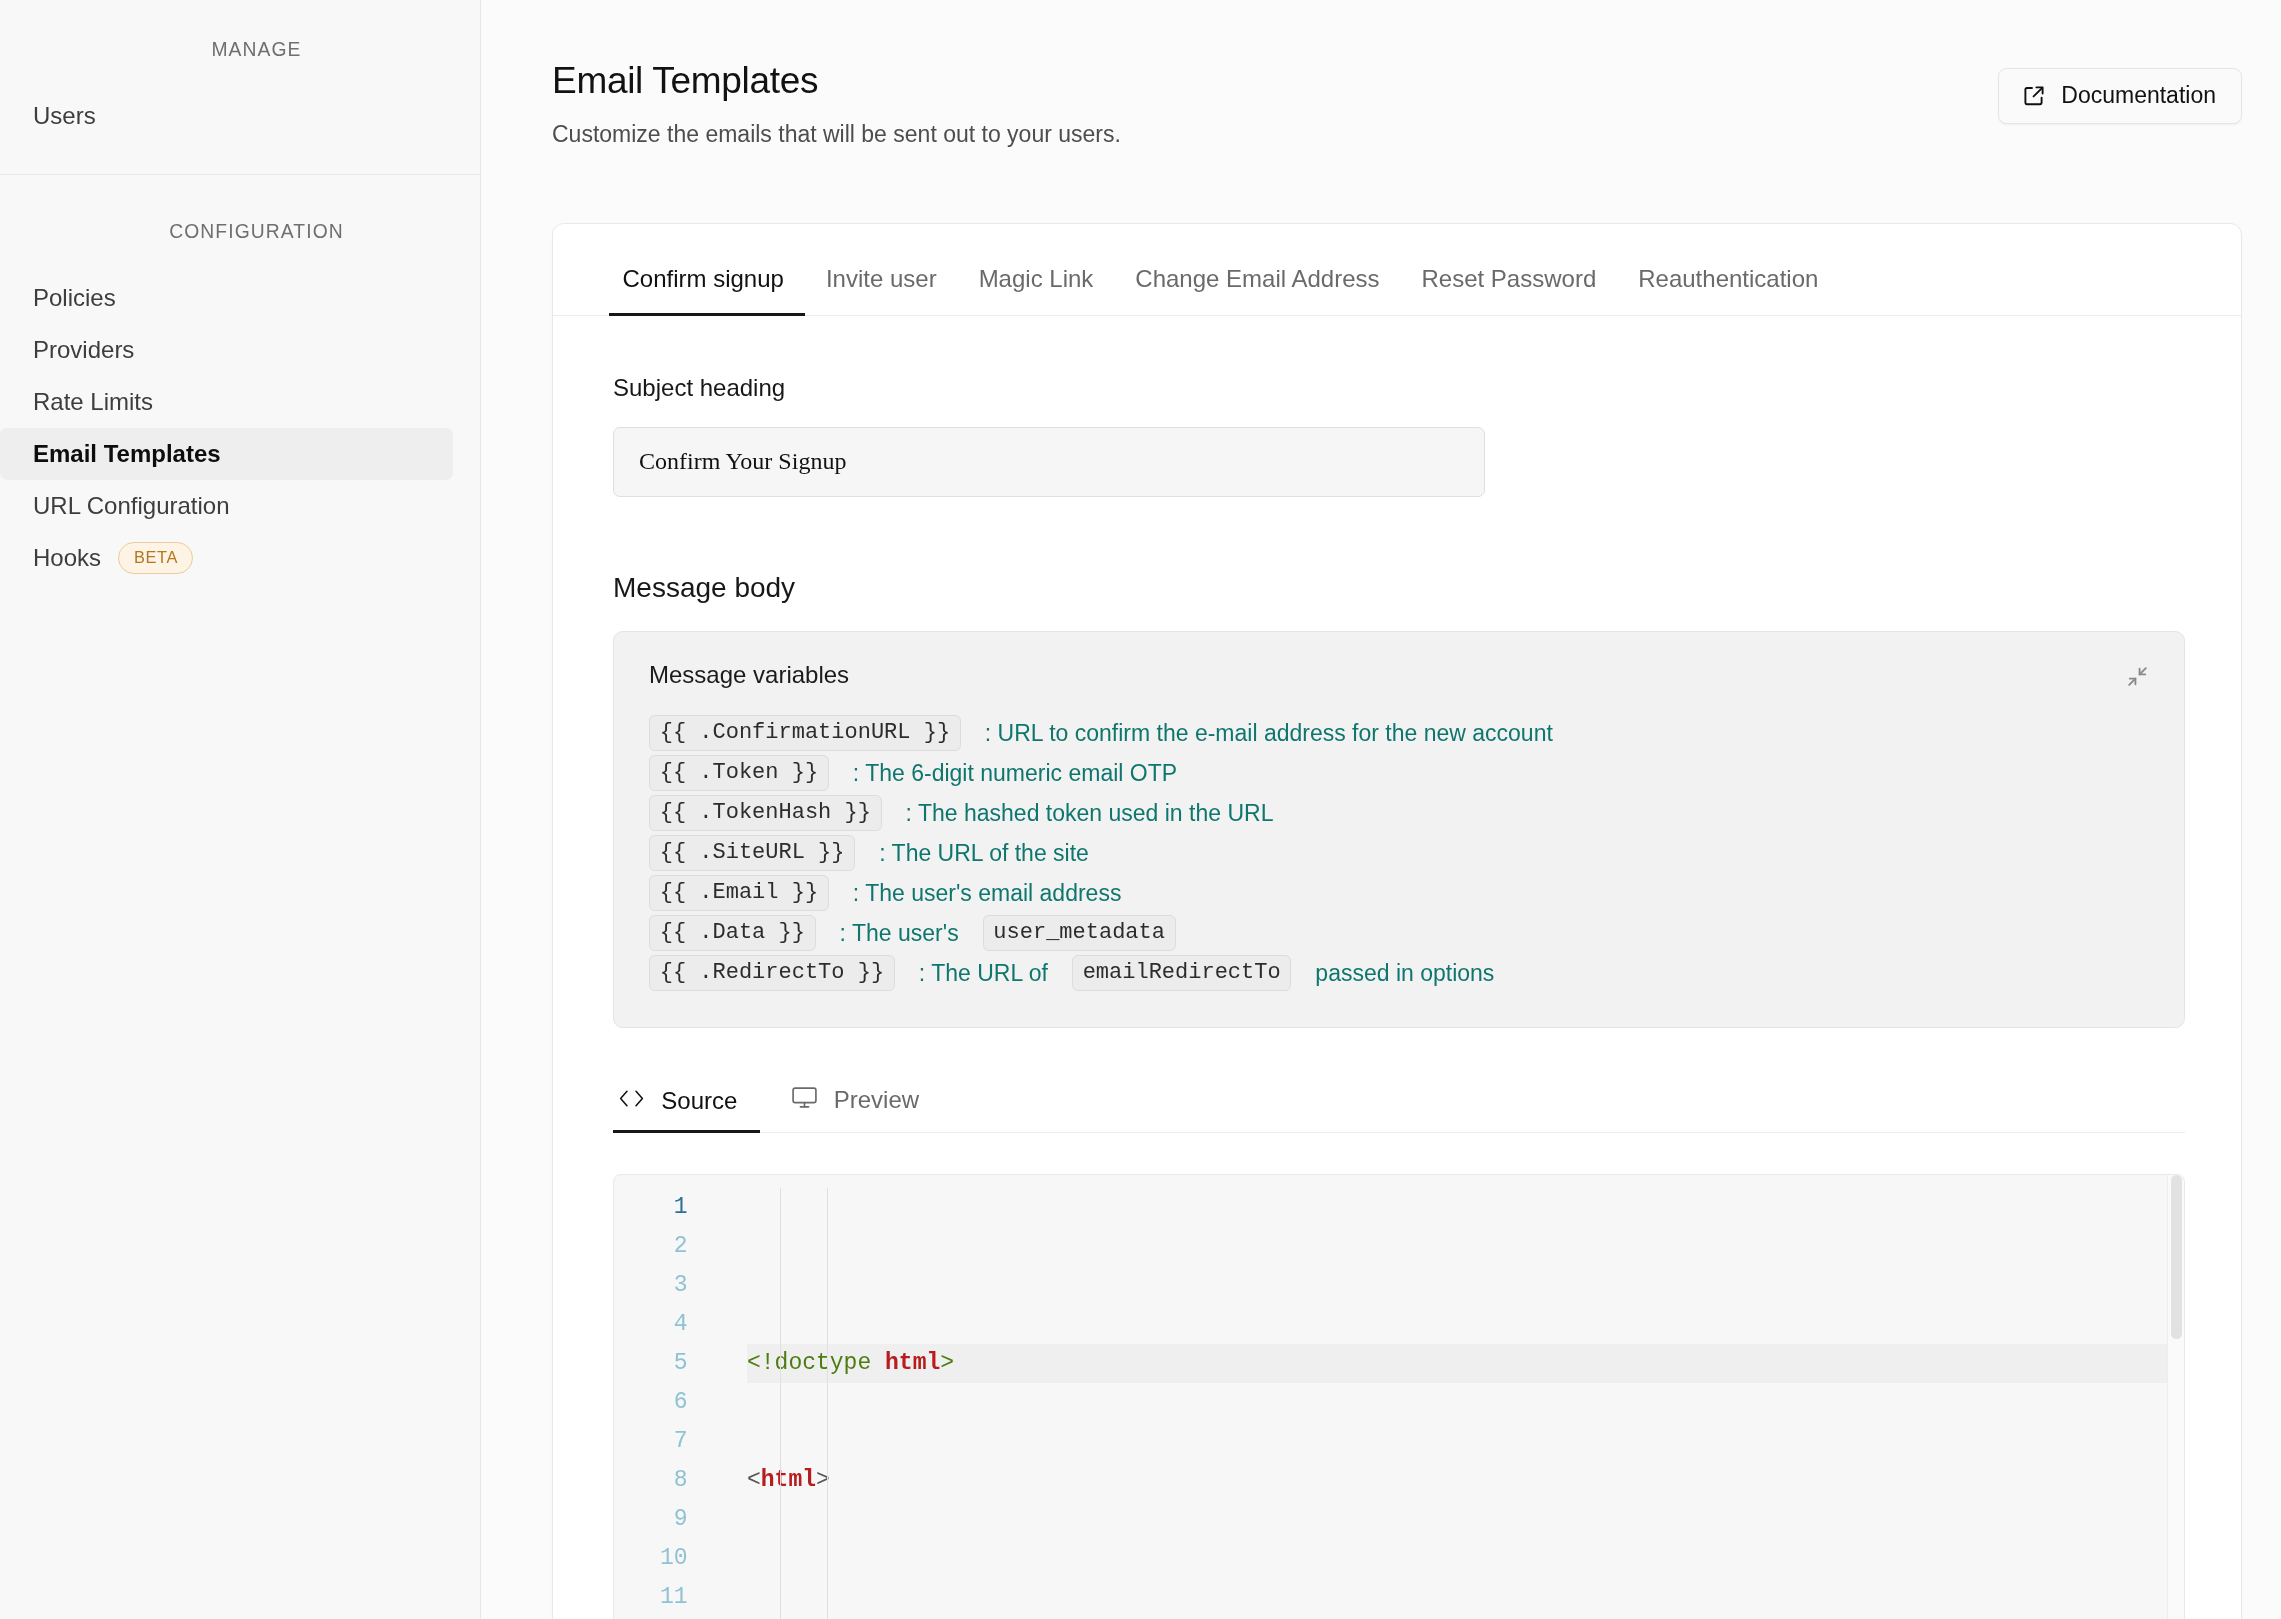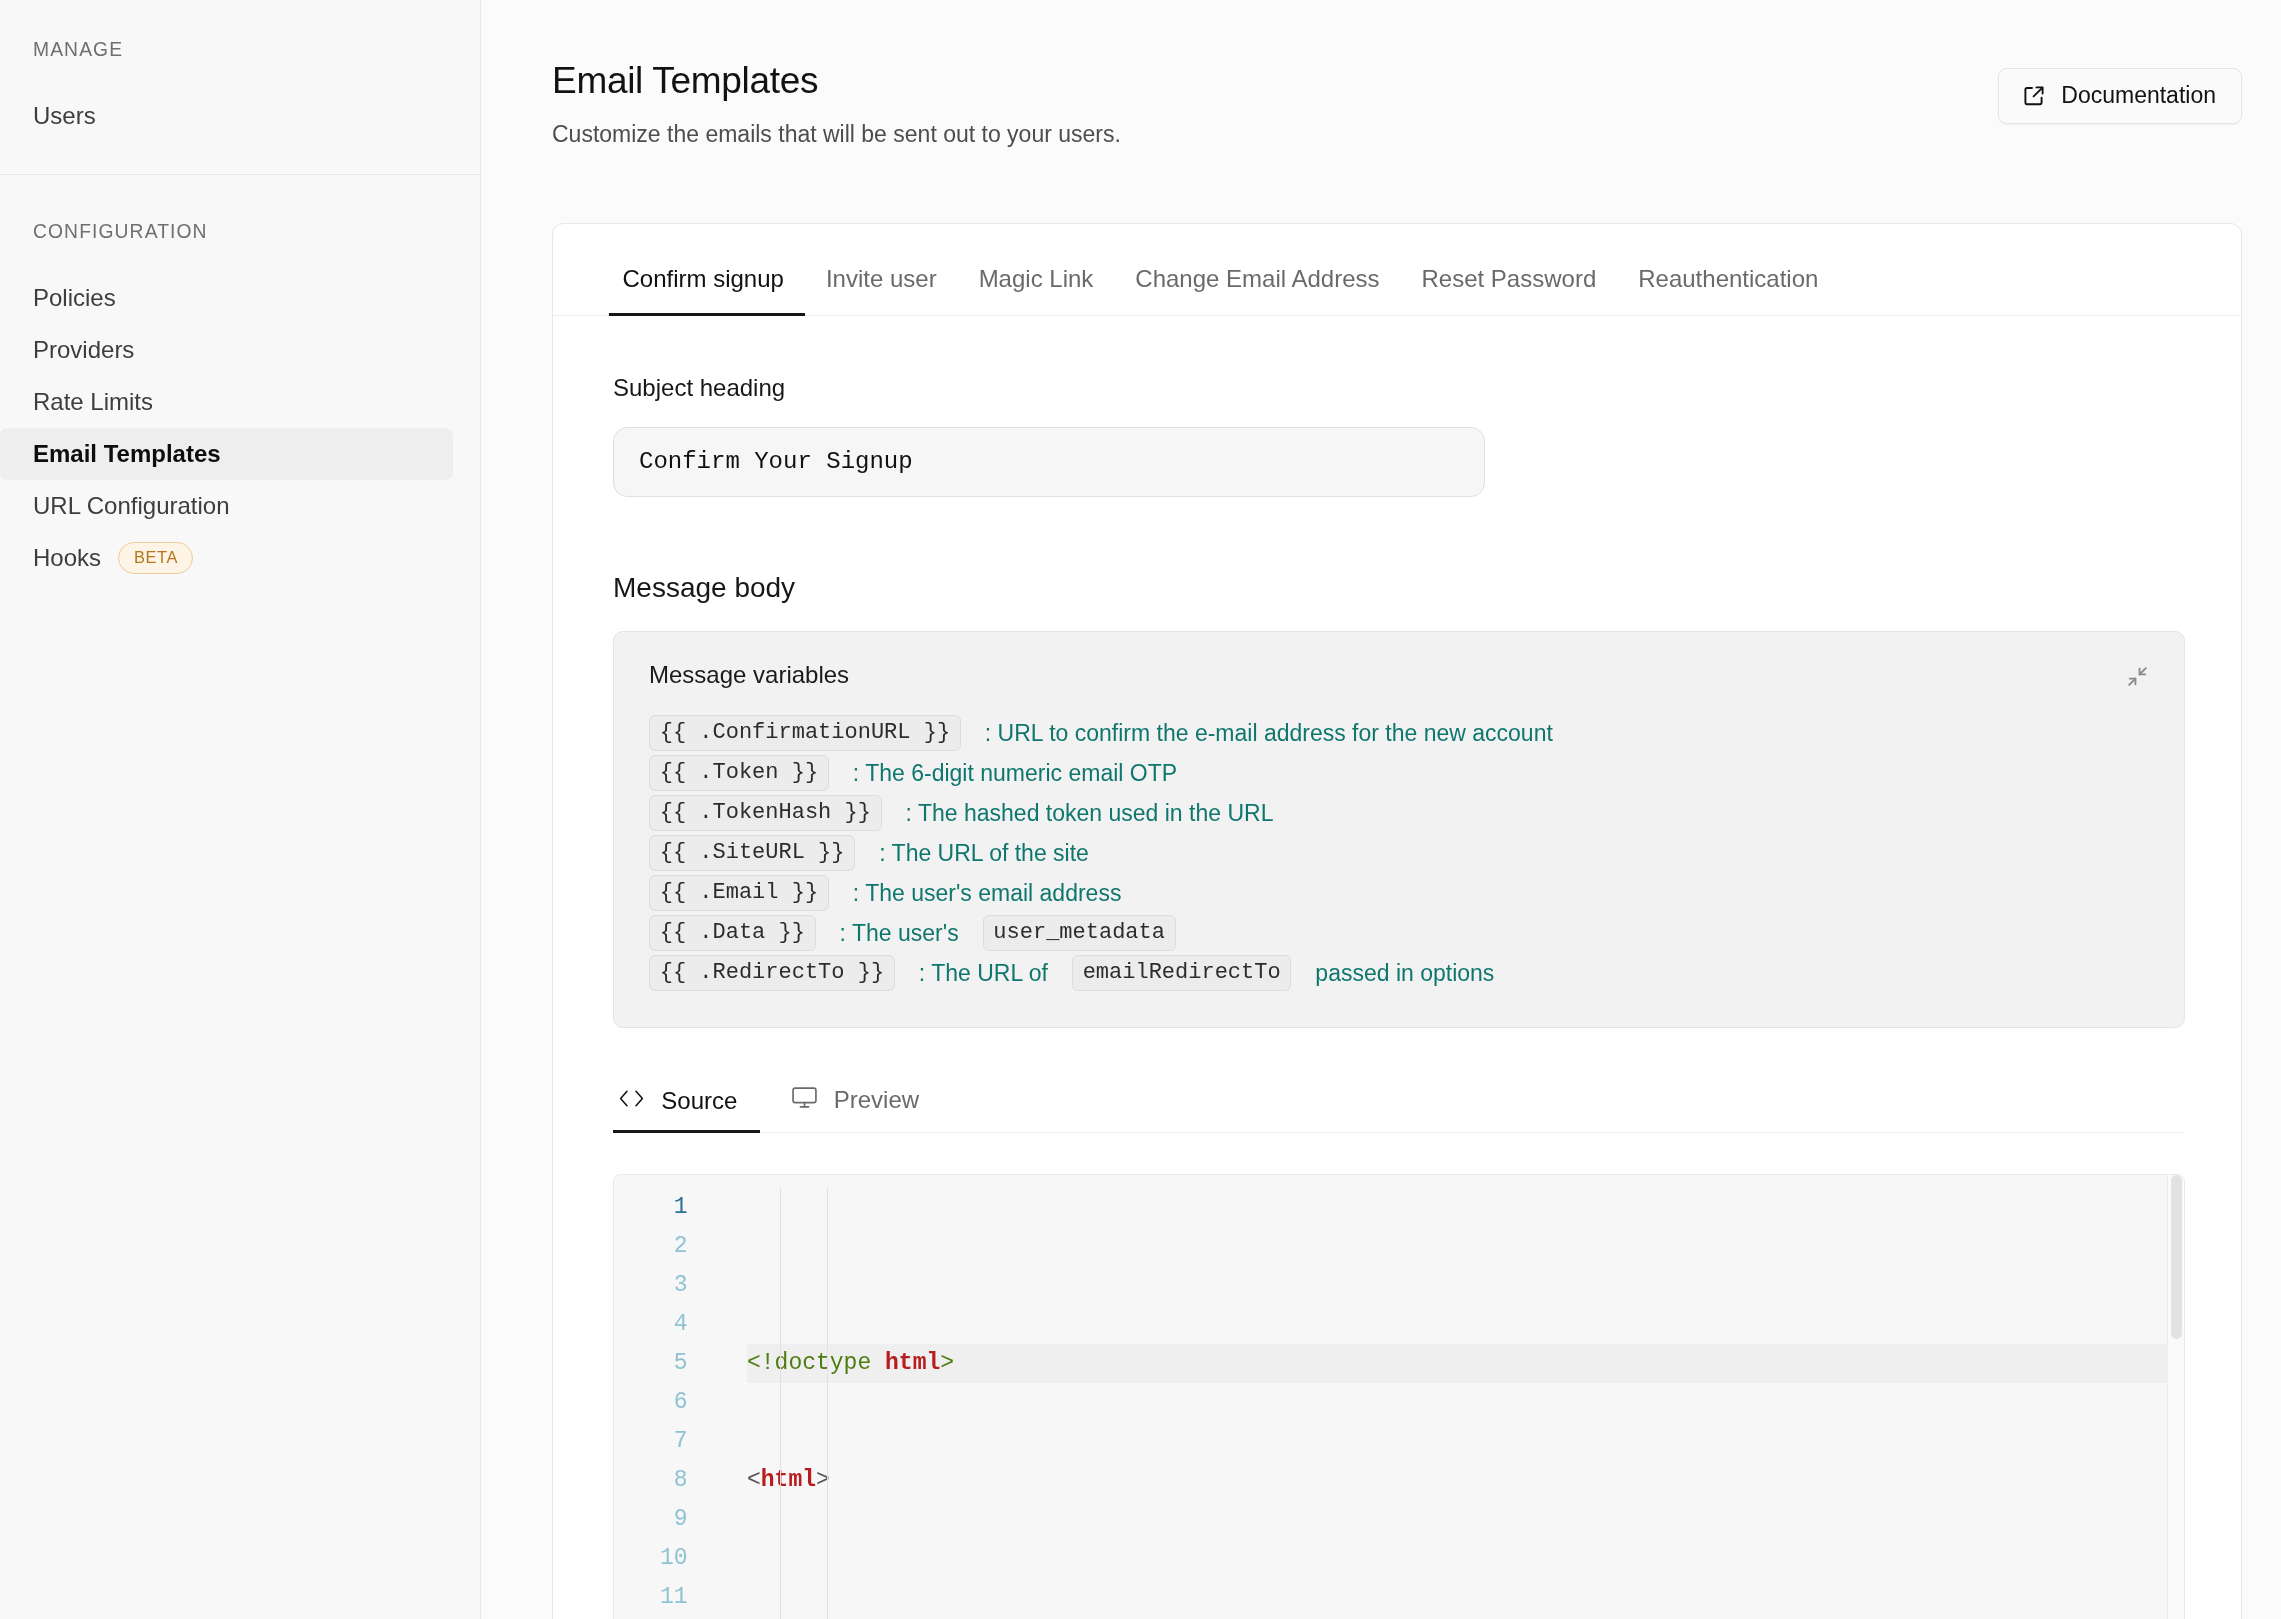--- a/index.html
+++ b/index.html
@@ -12,21 +12,21 @@
   }
   .app { display: flex; width: 2282px; height: 1619px; }
 
   
   .sidebar {
     width: 481px; height: 1619px;
     background: #f8f8f8;
     border-right: 1px solid #e7e7e7;
     flex: 0 0 481px;
   }
-  .side-section { padding: 0 0 0 0; }
+  .side-section { padding: 0 0 0 0; text-align: center; }
   .side-section.manage { padding-top: 39px; padding-bottom: 32px; border-bottom: 1px solid #e8e8e8; }
   .side-section.config { padding-top: 46px; }
   .side-heading {
     font-size: 19.3px;
     letter-spacing: 1.1px;
     color: #6f6f6f;
     padding: 0 0 0 33px;
     margin-bottom: 29px;
     font-weight: 400;
   }
@@ -118,23 +118,23 @@
 
   .card-body { padding: 58px 56px 0 60px; }
 
   .field-label { font-size: 24px; color: #181818; }
   .subject-input {
     display: block;
     margin-top: 25px;
     width: 872px; height: 70px;
     background: #f6f6f6;
     border: 1px solid #dfdfdf;
-    border-radius: 14px;
+    border-radius: 7px;
     padding: 0 25px;
-    font-family: Liberation Mono, monospace;
+    font-family: Liberation Serif, serif;
     font-size: 24px;
     color: #111;
   }
 
   .msgbody-label { margin-top: 75px; font-size: 28px; color: #181818; }
 
   
   .vars-panel {
     position: relative;
     margin-top: 27px;

